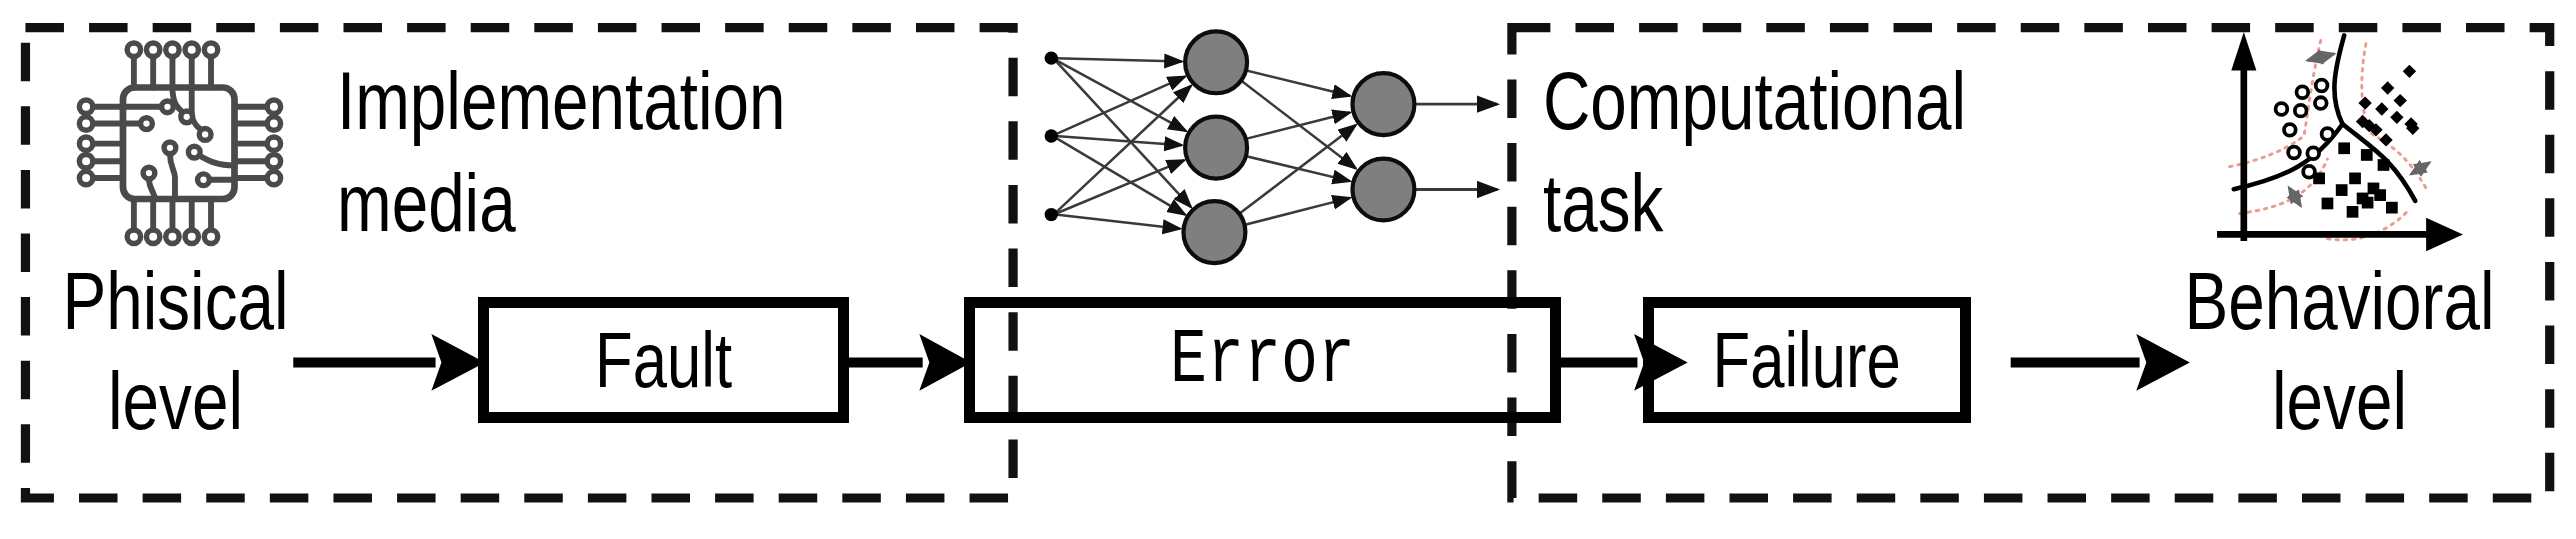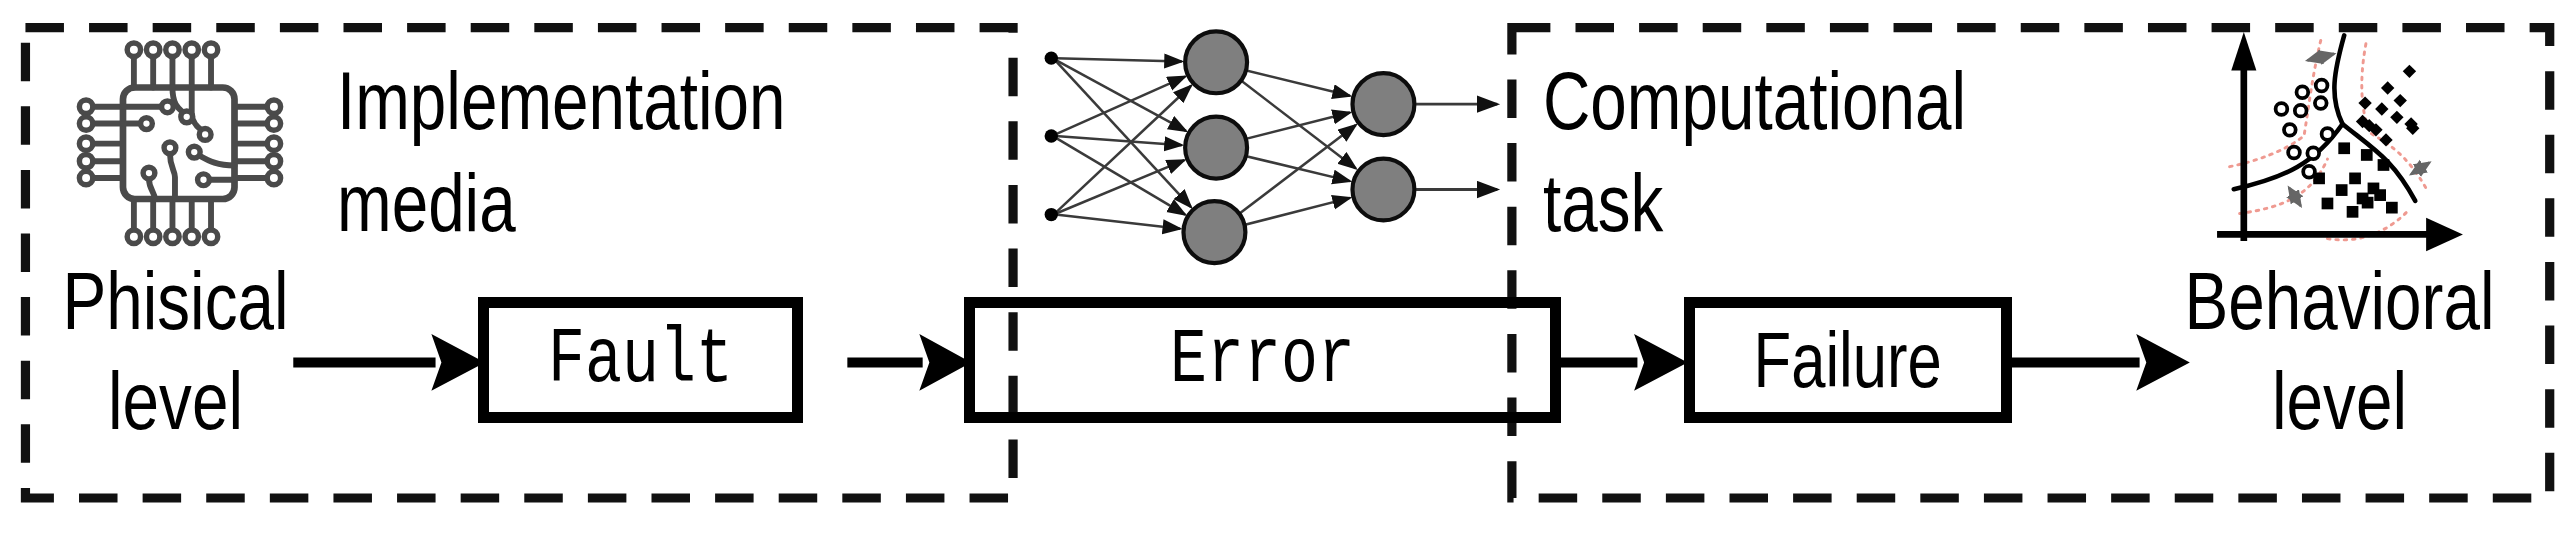--- a/index.html
+++ b/index.html
@@ -257,27 +257,27 @@
       </g>
 
       <g stroke="#666" stroke-width="3" fill="none" marker-start="url(#cls-dbl)" marker-end="url(#cls-dbl)">
         <line x1="126" y1="42" x2="158" y2="34"></line>
         <line x1="104" y1="194" x2="118" y2="216"></line>
         <line x1="250" y1="178" x2="272" y2="164"></line>
       </g>
     </svg>
   </div>
 
-  <div class="flowbox" style="left:478px;width:325px;font-family:Liberation Mono, monospace;">
+  <div class="flowbox" style="left:478px;width:371px;">
     <span class="lbl">Fault</span>
   </div>
   <div class="flowbox" style="left:964px;width:597px;font-family:Liberation Mono, monospace;">
     <span class="lbl">Error</span>
   </div>
-  <div class="flowbox" style="left:1684px;width:328px;">
+  <div class="flowbox" style="left:1643px;width:328px;">
     <span class="lbl">Failure</span>
   </div>
 
   <div class="biglabel" style="left:337px;top:50px;">
     <div>Implementation</div>
     <div>media</div>
   </div>
   <div class="biglabel" style="left:1543px;top:50px;">
     <div>Computational</div>
     <div>task</div>

